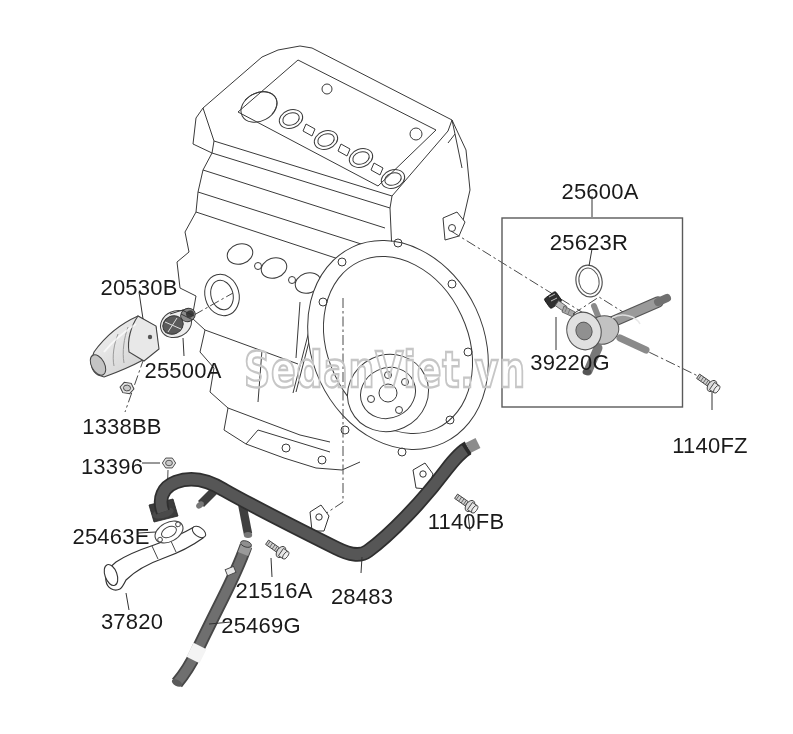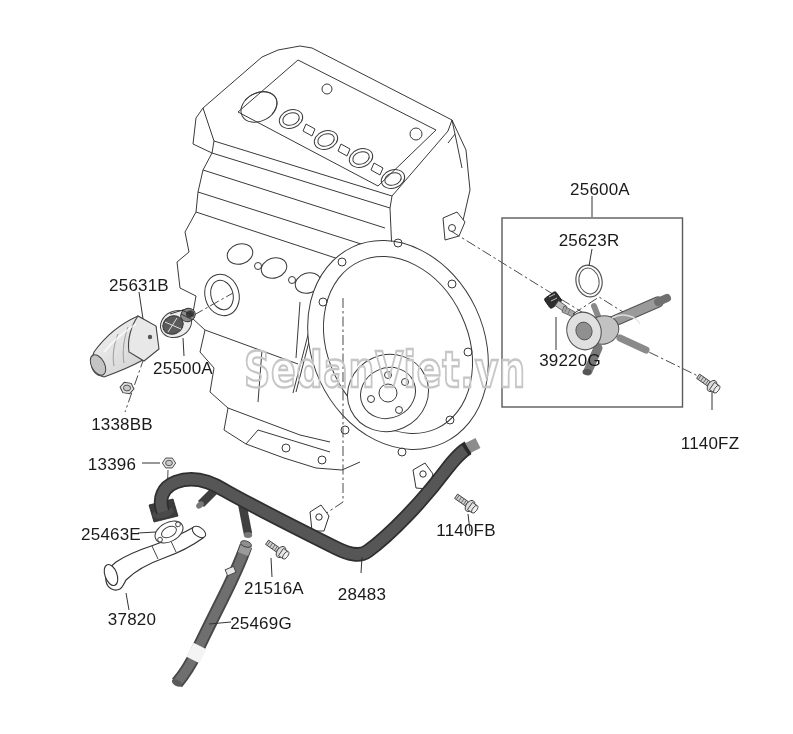--- a/index.html
+++ b/index.html
@@ -12,21 +12,21 @@
     --bg:#ffffff;
   }
   html,body{margin:0;padding:0;background:#eee;}
   #canvas{
     position:relative;width:793px;height:734px;background:var(--bg);
     overflow:hidden;font-family:"Liberation Sans", sans-serif;
   }
   #art{position:absolute;left:0;top:0;}
   .lbl{
     position:absolute;transform:translateX(-50%);
-    font-size:17px;line-height:1.0;color:var(--label);
+    font-size:22px;line-height:1.0;color:var(--label);
     white-space:nowrap;letter-spacing:0.2px;
   }
   .ln{stroke:var(--line);fill:none;stroke-width:1;}
   .lnw{stroke:var(--line);fill:#fff;stroke-width:1;}
   .dd{stroke:#4a4a4a;fill:none;stroke-width:1;stroke-dasharray:10 3 2.5 3;}
   .ldr{stroke:#333;fill:none;stroke-width:1;}
   .wmtext{fill:none;stroke:var(--wm);stroke-width:2.3;font-weight:bold;
     font-family:"DejaVu Sans", sans-serif;}
 </style>
 </head>
@@ -242,27 +242,27 @@
     <path d="M 592,196 L 592,217"></path>
     <path d="M 592,249 L 589,266"></path>
     <path d="M 556,317 L 556,350"></path>
     <path d="M 712,392 L 712,410"></path>
     <path d="M 142,463 L 160,463"></path>
   </g>
 
   <text class="wmtext" x="385" y="387" text-anchor="middle" font-size="49" letter-spacing="1" textLength="282" lengthAdjust="spacingAndGlyphs">SedanViet.vn</text>
 </svg>
 
-  <div class="lbl" style="left:139px;top:277px">25631B</div>
+  <div class="lbl" style="left:139px;top:277px">20530B</div>
   <div class="lbl" style="left:183px;top:360px">25500A</div>
   <div class="lbl" style="left:122px;top:416px">1338BB</div>
   <div class="lbl" style="left:112px;top:456px">13396</div>
   <div class="lbl" style="left:111px;top:526px">25463E</div>
   <div class="lbl" style="left:132px;top:611px">37820</div>
   <div class="lbl" style="left:261px;top:615px">25469G</div>
   <div class="lbl" style="left:274px;top:580px">21516A</div>
   <div class="lbl" style="left:362px;top:586px">28483</div>
-  <div class="lbl" style="left:466px;top:522px">1140FB</div>
+  <div class="lbl" style="left:466px;top:511px">1140FB</div>
   <div class="lbl" style="left:600px;top:181px">25600A</div>
   <div class="lbl" style="left:589px;top:232px">25623R</div>
   <div class="lbl" style="left:570px;top:352px">39220G</div>
   <div class="lbl" style="left:710px;top:435px">1140FZ</div>
 </div>
 
 </body></html>

